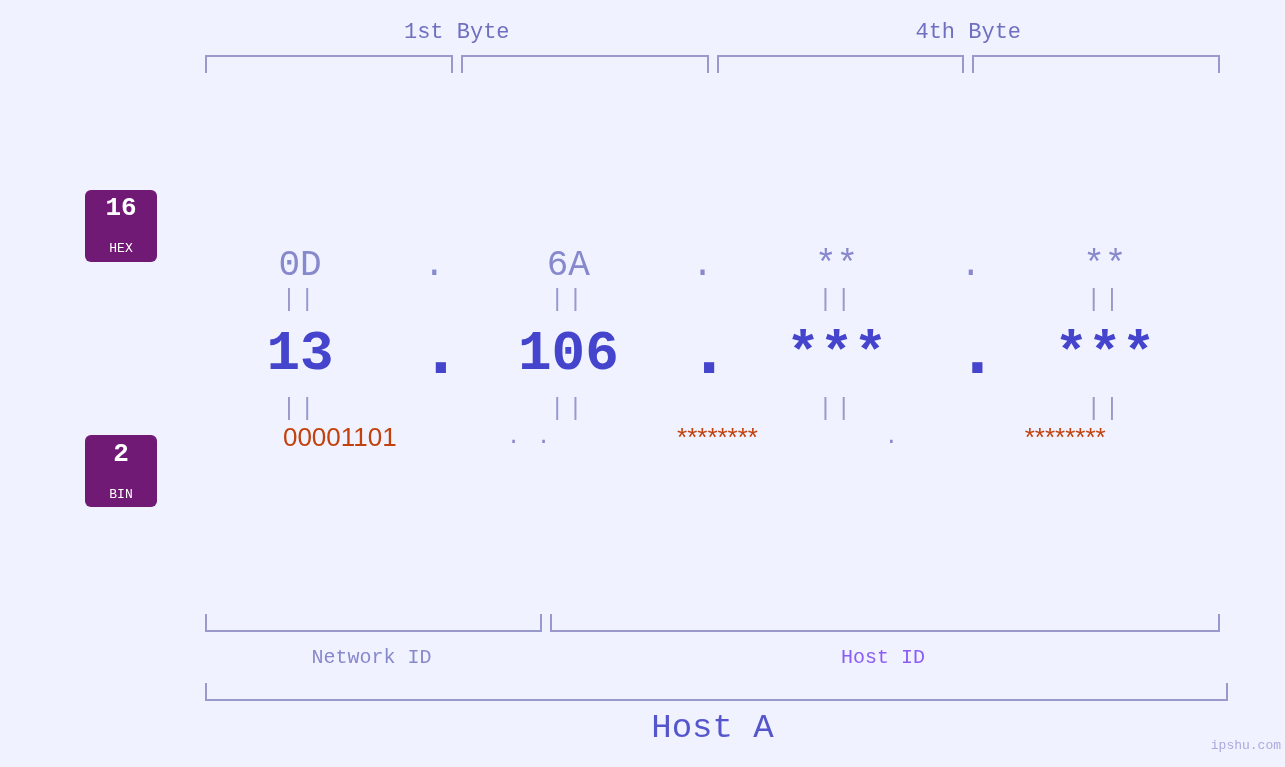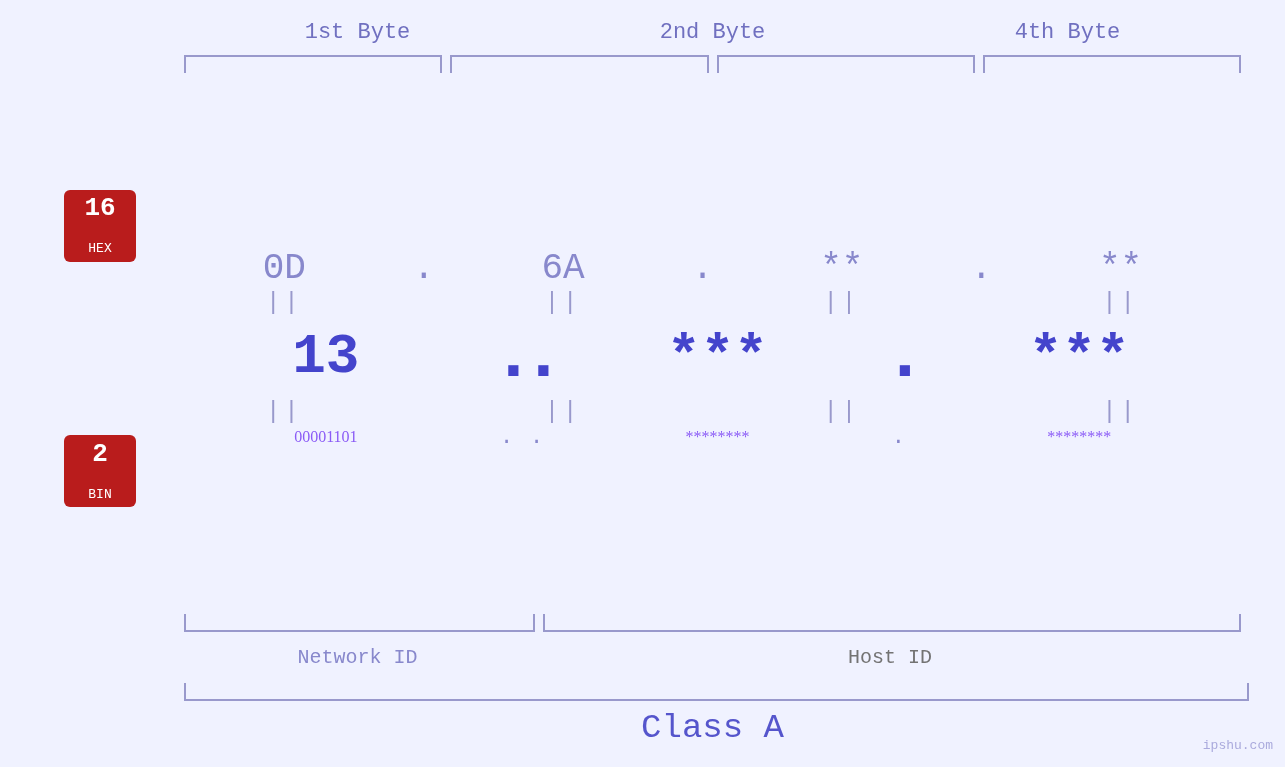--- a/index.html
+++ b/index.html
@@ -12,21 +12,21 @@
       overflow: hidden;
       position: relative;
     }
 
     .main-container {
       width: 100%;
       height: 100%;
       display: flex;
       flex-direction: column;
       align-items: center;
-      padding: 20px 40px;
+      padding: 20px 61px;
       position: relative;
     }
 
     
     .byte-headers {
       display: flex;
       width: 100%;
       justify-content: flex-end;
       padding-left: 140px;
       margin-bottom: 10px;
@@ -72,21 +72,21 @@
       flex-direction: column;
       justify-content: space-around;
       align-items: center;
       width: 120px;
       padding: 10px 0;
     }
 
     .badge {
       width: 72px;
       height: 72px;
-      background-color: #b91c1c;
+      background-color: #701a75;
       border-radius: 6px;
       display: flex;
       flex-direction: column;
       align-items: center;
       justify-content: center;
       color: white;
     }
 
     .badge-number {
       font-size: 26px;
@@ -168,23 +168,23 @@
     }
 
     .dec-dot {
       font-size: 72px;
       color: #4444cc;
       font-weight: bold;
     }
 
     
     .bin-value {
-      color: #8b5cf6;
-      font-size: 16px;
-      font-family: Liberation Serif, serif;
+      color: #c2410c;
+      font-size: 26px;
+      font-family: Liberation Sans, sans-serif;
     }
 
     .bin-dot {
       font-size: 22px;
       color: #8888cc;
     }
 
     
     .bottom-section {
       width: 100%;
@@ -224,21 +224,21 @@
       flex: 1;
       text-align: center;
       color: #8888cc;
       font-size: 20px;
       font-family: 'Courier New', Courier, monospace;
     }
 
     .host-label {
       flex: 2;
       text-align: center;
-      color: #737373;
+      color: #8b5cf6;
       font-size: 20px;
       font-family: 'Courier New', Courier, monospace;
     }
 
     
     .class-a-section {
       width: 100%;
       padding-left: 140px;
       margin-top: 14px;
     }
@@ -256,34 +256,33 @@
       text-align: center;
       color: #5555cc;
       font-size: 34px;
       font-family: 'Courier New', Courier, monospace;
       margin-top: 8px;
     }
 
     .watermark {
       position: absolute;
       bottom: 14px;
-      right: 12px;
+      right: 4px;
       color: #aaaadd;
       font-size: 13px;
       font-family: 'Courier New', Courier, monospace;
     }
   </style>
 </head>
 <body>
 
 <div class="main-container">
 
   <div class="byte-headers">
     <div class="byte-header">1st Byte</div>
-    <div class="byte-header">2nd Byte</div>
     <div class="byte-header">4th Byte</div>
   </div>
 
   <div class="bracket-line-container">
     <div class="bracket-segment"></div>
     <div class="bracket-segment"></div>
     <div class="bracket-segment"></div>
     <div class="bracket-segment"></div>
   </div>
 
@@ -335,20 +334,23 @@
         <div class="equals-dot-spacer"></div>
         <div class="equals-cell">||</div>
       </div>
 
       <div class="row">
         <div class="byte-cell">
           <span class="dec-value">13</span>
         </div>
         <div class="dot-cell">
           <span class="dec-dot">.</span>
+        </div>
+        <div class="byte-cell">
+          <span class="dec-value">106</span>
         </div>
         <div class="dot-cell">
           <span class="dec-dot">.</span>
         </div>
         <div class="byte-cell">
           <span class="dec-value">***</span>
         </div>
         <div class="dot-cell">
           <span class="dec-dot">.</span>
         </div>
@@ -397,18 +399,18 @@
       <div class="host-bracket"></div>
     </div>
     <div class="label-row">
       <div class="network-label">Network ID</div>
       <div class="host-label">Host ID</div>
     </div>
   </div>
 
   <div class="class-a-section">
     <div class="class-a-bracket"></div>
-    <div class="class-a-label">Class A</div>
+    <div class="class-a-label">Host A</div>
   </div>
 
   <div class="watermark">ipshu.com</div>
 
 </div>
 
 </body></html>

